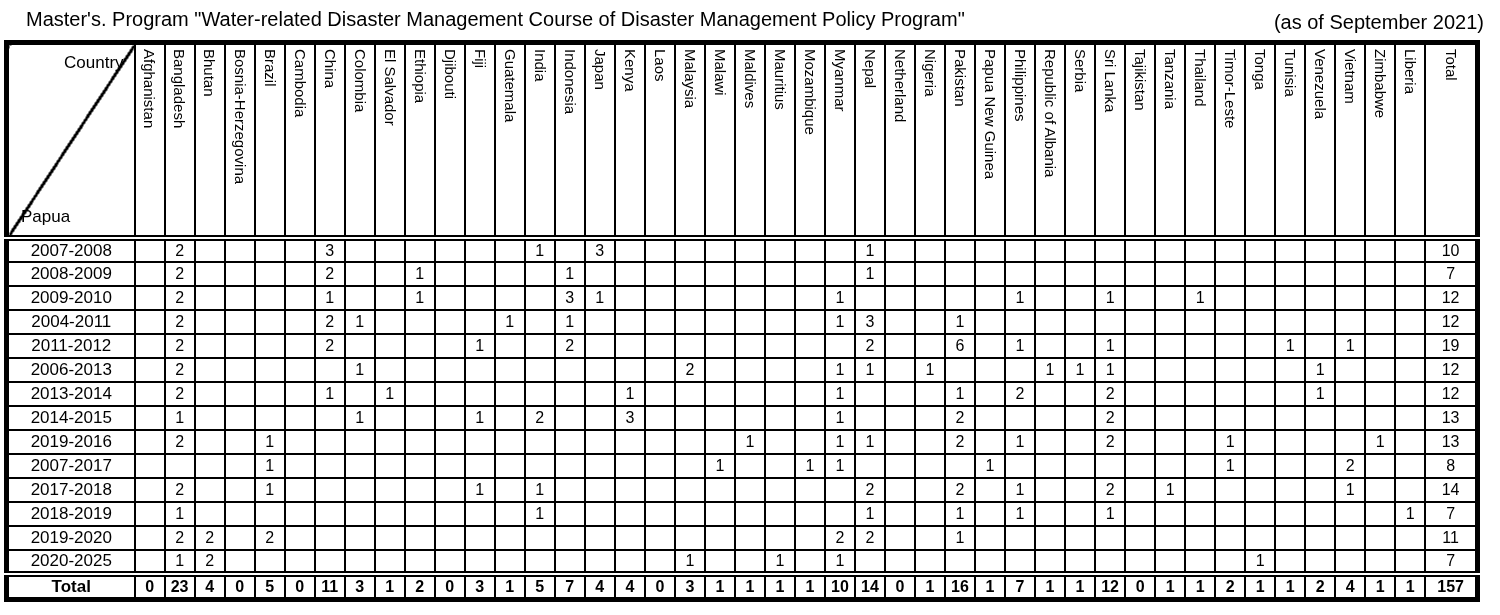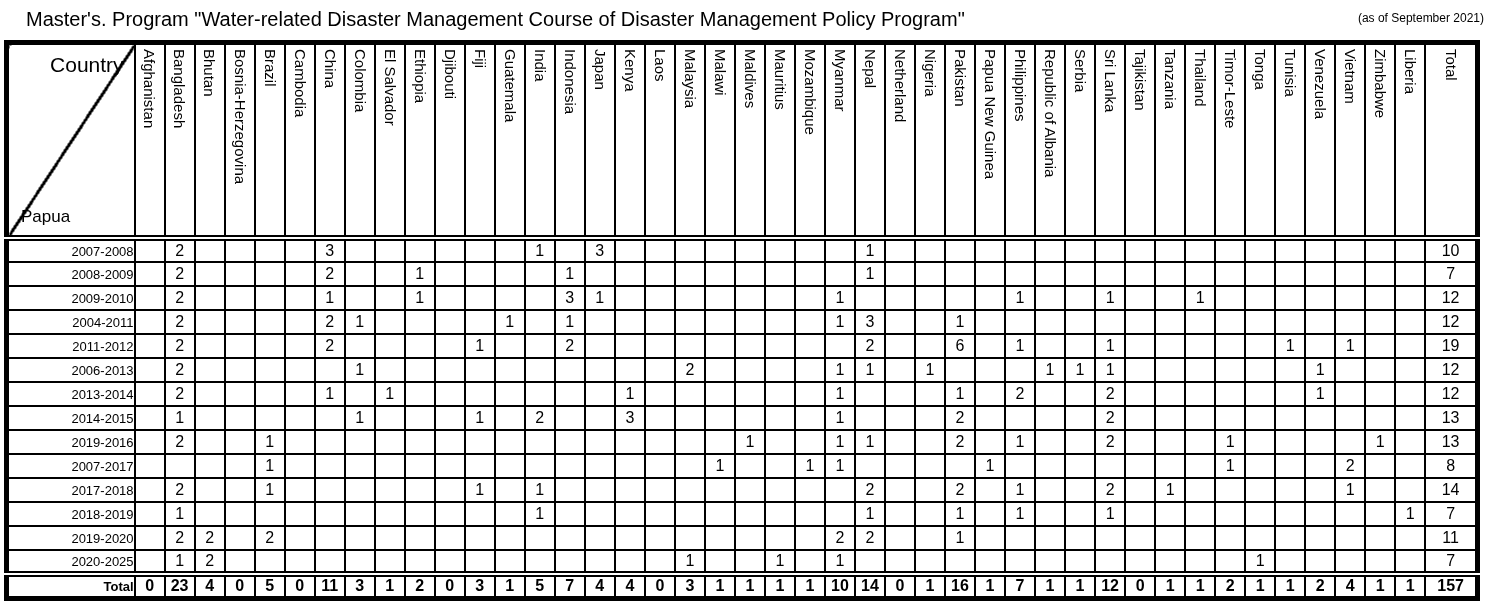--- a/index.html
+++ b/index.html
@@ -1,21 +1,21 @@
 <!DOCTYPE html>
 <html><head>
 <meta charset="utf-8">
 <style>
   html,body{margin:0;padding:0}
   body{
     width:1500px;height:615px;background:#fff;color:#000;
     font-family:"Liberation Sans",sans-serif;position:relative;overflow:hidden;
   }
   .title{position:absolute;left:26px;top:8px;font-size:20px;white-space:nowrap}
-  .as-of{position:absolute;right:16px;top:11px;font-size:12px;white-space:nowrap}
+  .as-of{position:absolute;right:16px;top:11px;font-size:20px;white-space:nowrap}
 
   table.grid{
     position:absolute;left:4px;top:40px;width:1476px;
     border-collapse:collapse;table-layout:fixed;
     border:5px solid #000;background:#fff;
   }
   .grid th,.grid td{border:2px solid #000;padding:0;font-weight:normal;overflow:hidden}
 
   .grid thead th{
     border-bottom:6px double #000;
@@ -25,26 +25,26 @@
     writing-mode:vertical-rl;text-orientation:mixed;
     display:inline-block;font-size:15px;line-height:1.05;
     padding-top:4px;white-space:nowrap;
   }
   .corner{
     position:relative;border-right:6px double #000;
     background:linear-gradient(to bottom right,
       transparent calc(50% - 1.5px),#000 calc(50% - 1.5px),
       #000 calc(50% + 1.5px),transparent calc(50% + 1.5px));
   }
-  .corner .corner-country{position:absolute;top:8px;right:10px;font-size:21px}
+  .corner .corner-country{position:absolute;top:8px;right:10px;font-size:17px}
   .corner .corner-year{position:absolute;bottom:8px;left:12px;font-size:17px}
 
   .grid tbody tr{height:24px}
   .year-cell{
-    text-align:right;vertical-align:middle;font-size:13px;
+    text-align:center;vertical-align:middle;font-size:17px;
     border-right:6px double #000;
   }
   .data-cell{text-align:center;vertical-align:middle;font-size:16px}
   .total-col{border-left:6px double #000}
   tr.total-row{height:26px}
   tr.total-row>th,tr.total-row>td{border-top:6px double #000;font-weight:bold}
 </style>
 </head>
 <body>
 

